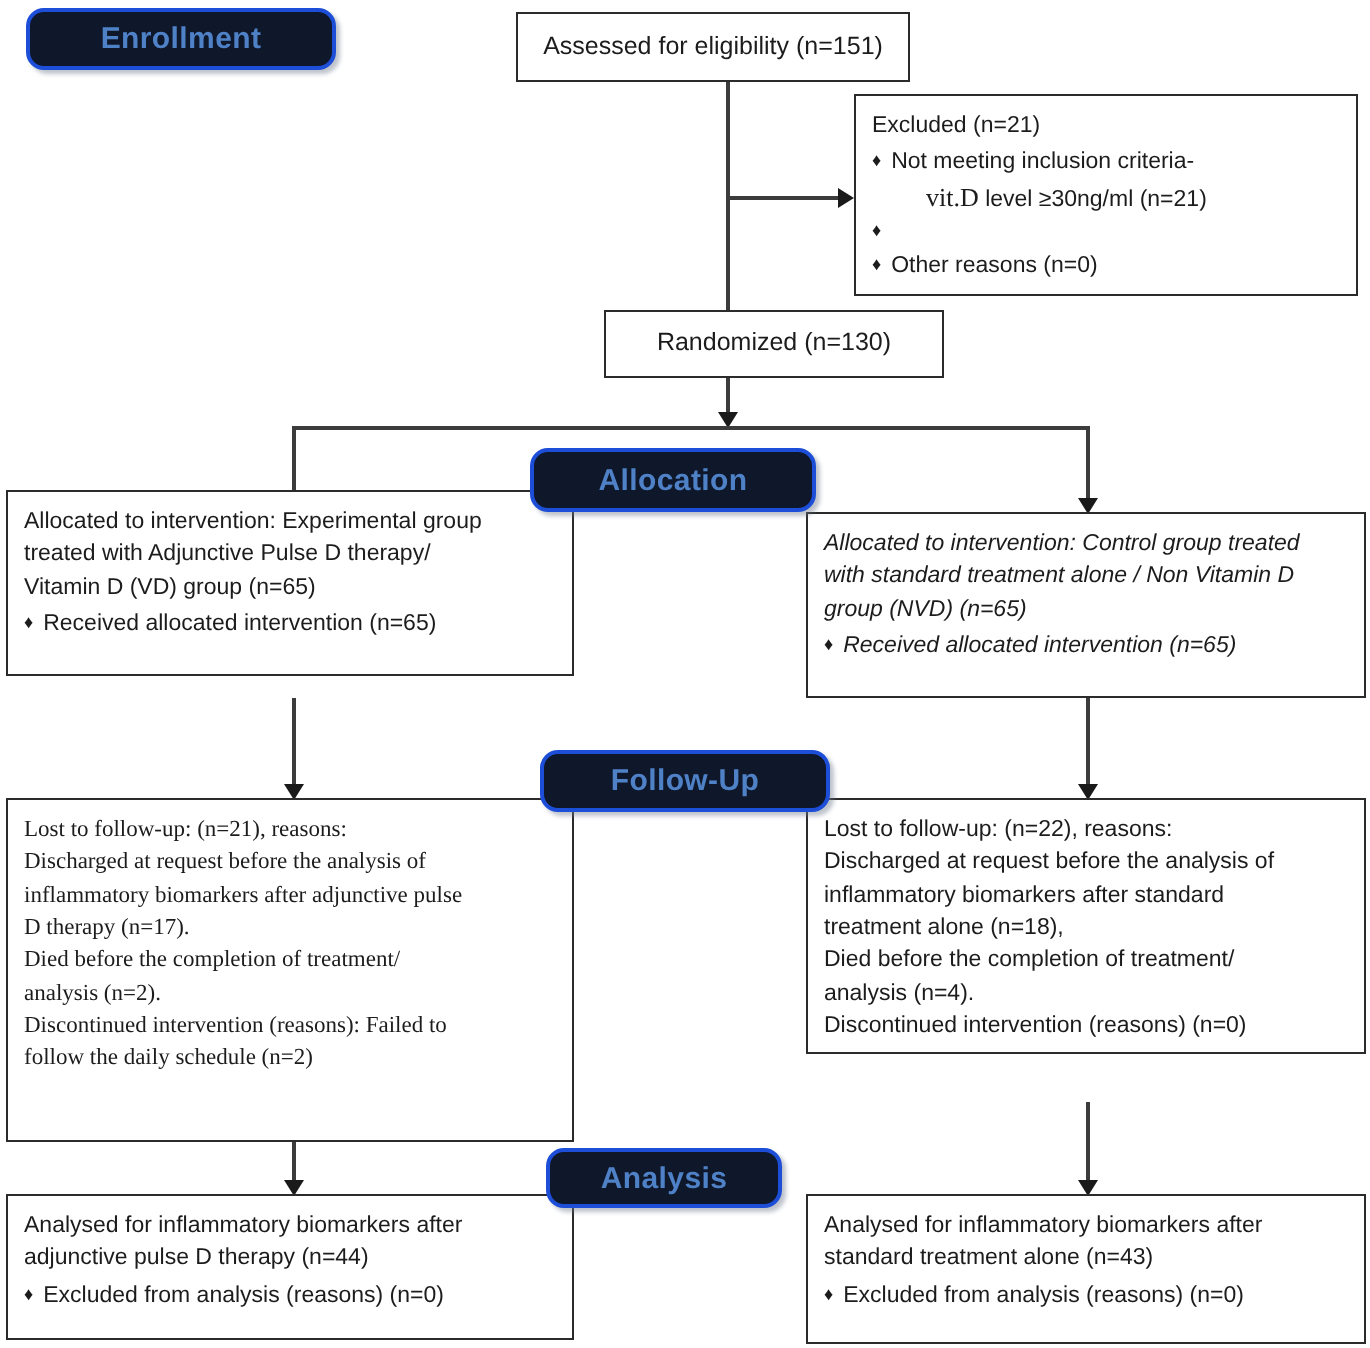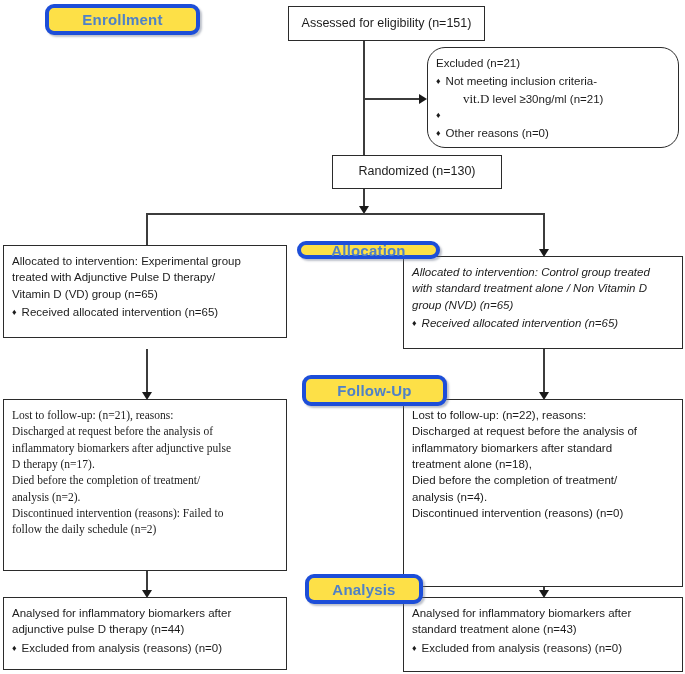--- a/index.html
+++ b/index.html
@@ -10,65 +10,63 @@
     position: relative;
     width: 685px;
     height: 674px;
     background: #ffffff;
     overflow: hidden;
   }
 
   
   .stage-label {
     position: absolute;
-    background: #fde047;
-    border: 4px solid #1d4ed8;
+    background: #0f172a;
+    border: 2px solid #1d4ed8;
     border-radius: 9px;
     color: #4f81c7;
     font-weight: bold;
     font-size: 15px;
     display: flex;
     align-items: center;
     justify-content: center;
     z-index: 5;
     box-shadow: 2px 2px 2px rgba(110,120,140,0.45);
     letter-spacing: 0.2px;
-    margin-left: 32px;
   }
   #lbl-enrollment { left: 13px;  top: 4px;   width: 155px; height: 31px; }
-  #lbl-allocation { left: 265px; top: 241px; width: 143px; height: 18px; }
+  #lbl-allocation { left: 265px; top: 224px; width: 143px; height: 32px; }
   #lbl-followup   { left: 270px; top: 375px; width: 145px; height: 31px; }
   #lbl-analysis   { left: 273px; top: 574px; width: 118px; height: 30px; }
 
   
   .flow-box {
     position: absolute;
     background: #ffffff;
     border: 1.5px solid #2b2b2b;
     color: #1c1c1c;
     font-size: 11.5px;
     line-height: 1.42;
     padding: 7px 8px;
     z-index: 2;
   }
   .flow-box.centered {
     display: flex;
     align-items: center;
     justify-content: center;
     font-size: 12.5px;
     padding: 0;
-    margin-left: 30px;
   }
   #box-assessed   { left: 258px; top: 6px;   width: 197px; height: 35px; }
-  #box-excluded   { left: 427px; top: 47px;  width: 252px; height: 101px; border-radius: 18px; }
+  #box-excluded   { left: 427px; top: 47px;  width: 252px; height: 101px; }
   #box-randomized { left: 302px; top: 155px; width: 170px; height: 34px; }
   #box-alloc-left  { left: 3px;   top: 245px; width: 284px; height: 93px; }
   #box-alloc-right { left: 403px; top: 256px; width: 280px; height: 93px; font-style: italic; }
   #box-fu-left     { left: 3px;   top: 399px; width: 284px; height: 172px; font-family: Liberation Serif, serif; }
-  #box-fu-right    { left: 403px; top: 399px; width: 280px; height: 188px; }
+  #box-fu-right    { left: 403px; top: 399px; width: 280px; height: 128px; }
   #box-an-left     { left: 3px;   top: 597px; width: 284px; height: 73px; }
   #box-an-right    { left: 403px; top: 597px; width: 280px; height: 75px; }
 
   .body-text { white-space: pre-line; display: block; }
 
   .bullet-row {
     display: flex;
     align-items: baseline;
     gap: 5px;
     margin-top: 2px;

